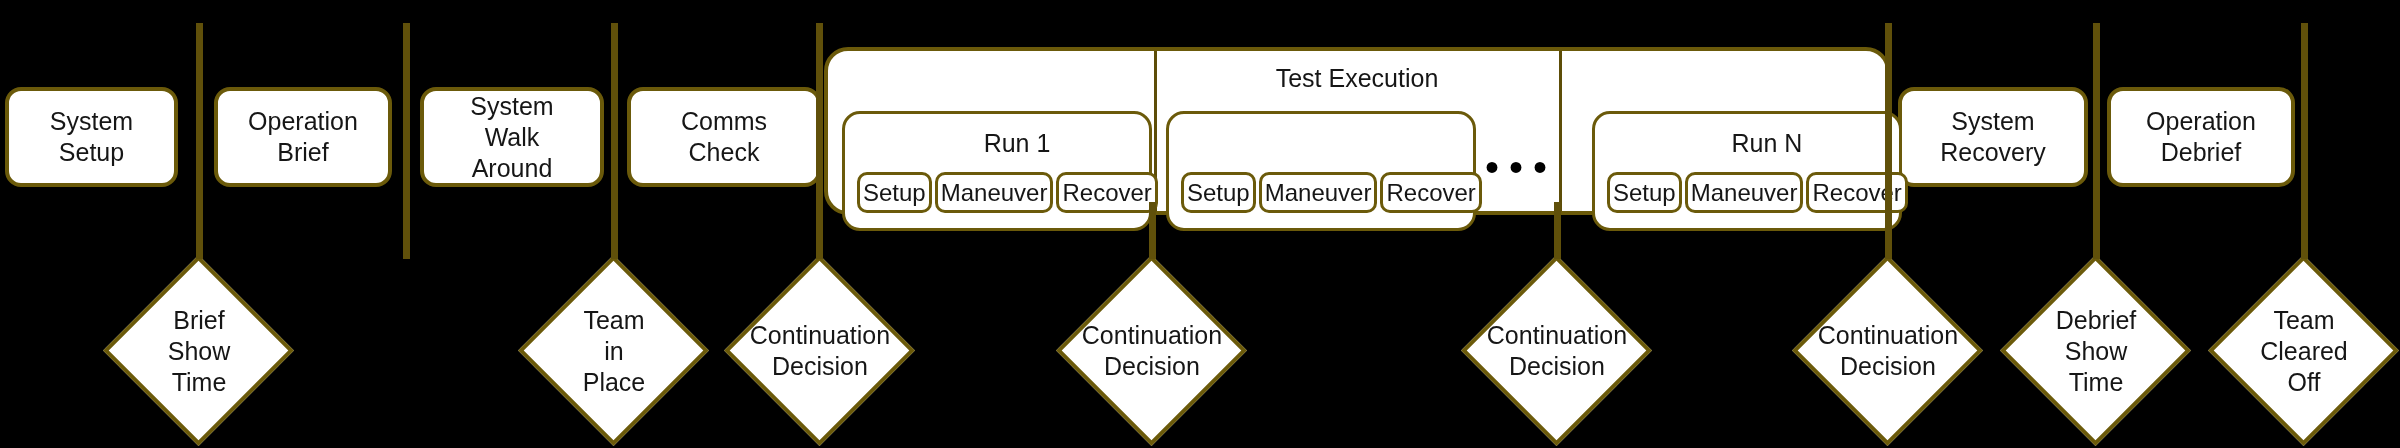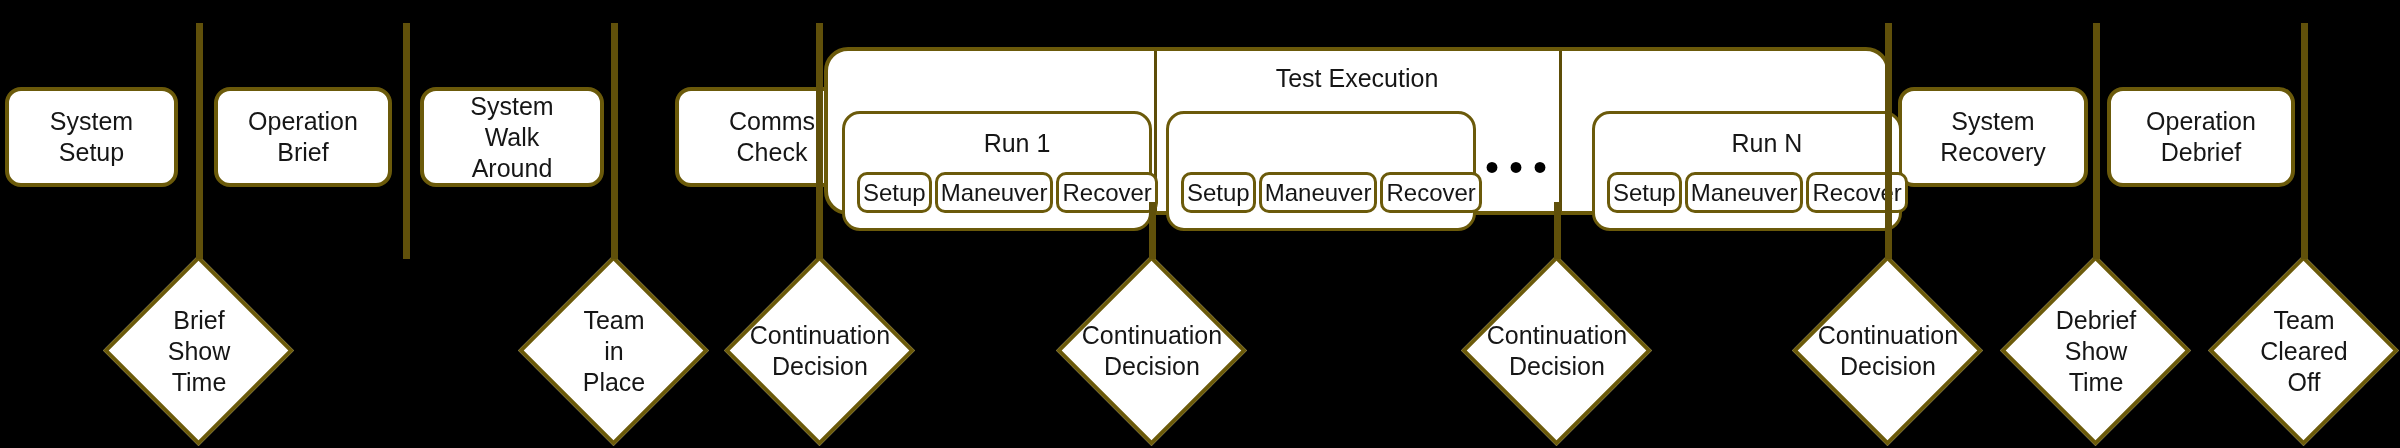--- a/index.html
+++ b/index.html
@@ -140,21 +140,21 @@
   <div class="vline" style="left:2093px;"></div>
   <div class="vline" style="left:2301px;"></div>
 
   <div class="stage" style="left:5px;width:173px;">System
 Setup</div>
   <div class="stage" style="left:214px;width:178px;">Operation
 Brief</div>
   <div class="stage" style="left:420px;width:184px;">System
 Walk
 Around</div>
-  <div class="stage" style="left:627px;width:194px;margin-left:48px;">Comms
+  <div class="stage" style="left:627px;width:194px;">Comms
 Check</div>
   <div class="stage" style="left:1898px;width:190px;">System
 Recovery</div>
   <div class="stage" style="left:2107px;width:188px;">Operation
 Debrief</div>
 
   <div class="te-container">
     <div class="te-title">Test Execution</div>
 
     <div class="te-divider" style="left:326px;"></div>

